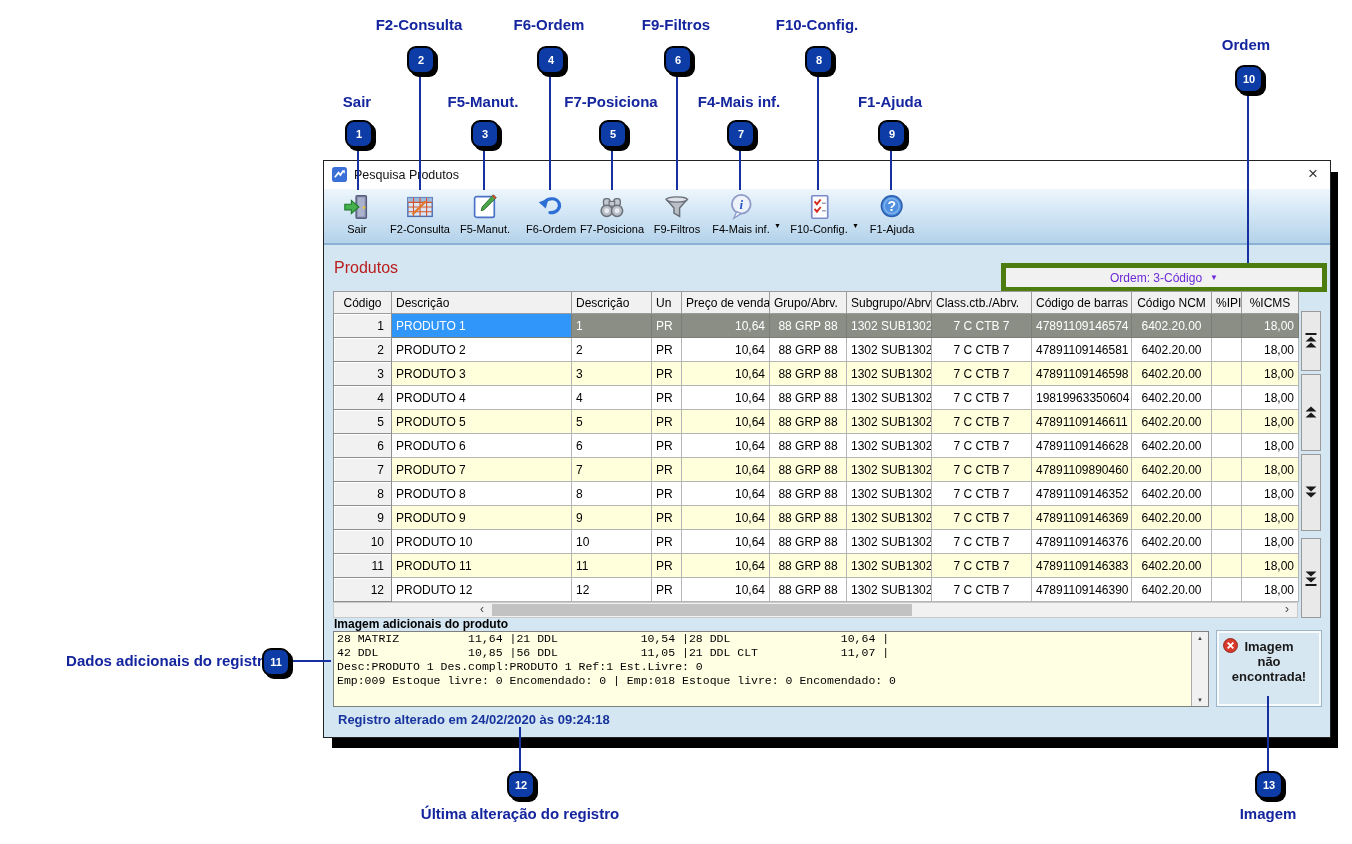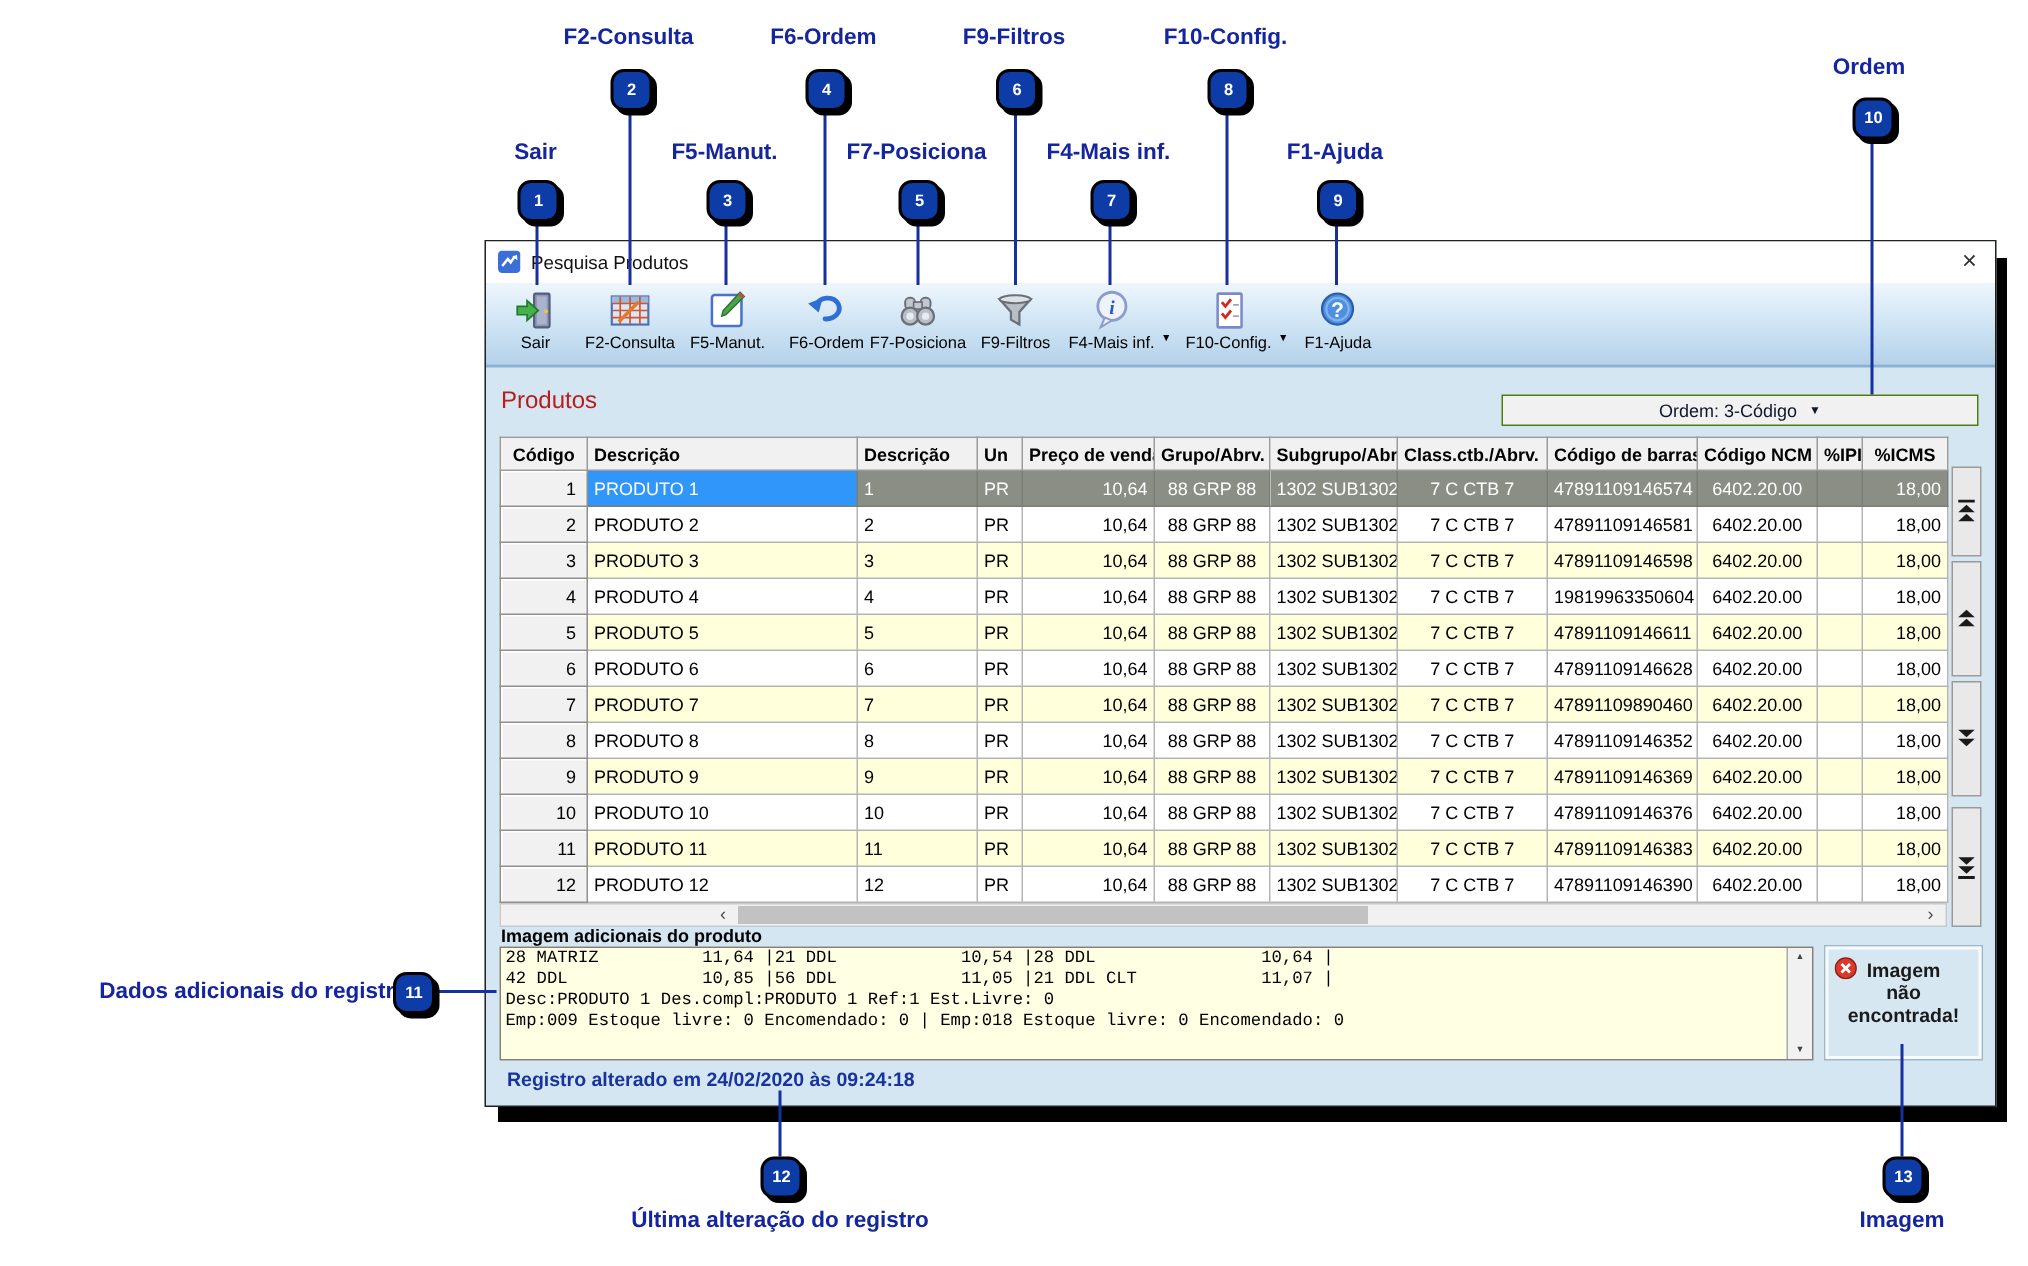--- a/index.html
+++ b/index.html
@@ -24,28 +24,28 @@
   .toolbar{position:absolute;left:0;top:28px;width:100%;height:54px;
            background:linear-gradient(180deg,#eef6fc 0%,#d2e6f5 45%,#b4d2ea 100%);
            border-bottom:2px solid #8ab1d3;}
   .tbtn{position:absolute;top:3px;transform:translateX(-50%);text-align:center;cursor:pointer;}
   .tbtn .ticon{display:block;height:31px;}
   .tbtn .tlabel{display:block;font-size:11px;color:#000;margin-top:0px;white-space:nowrap;}
   .ddarrow{position:absolute;top:33px;font-size:7px;color:#000;cursor:pointer;}
 
   .produtos-h{position:absolute;left:10px;top:98px;font-size:16px;color:#b91c1c;}
   .order-box{position:absolute;left:677px;top:102px;width:316px;height:19px;background:#f1f1f1;
-             border:1px solid #4d7c0f;font-size:12px;color:#0f172a;display:flex;align-items:center;justify-content:center;gap:8px;cursor:pointer;}
+             border:5px solid #4d7c0f;font-size:12px;color:#6d28d9;display:flex;align-items:center;justify-content:center;gap:8px;cursor:pointer;}
   .order-box .oarr{font-size:8px;}
 
   
   .grid{position:absolute;left:9px;top:130px;width:965px;border-collapse:collapse;table-layout:fixed;
         font-size:12px;background:#fff;border:1px solid #808080;}
   .grid th,.grid td{border:1px solid #b5b5b5;height:23px;padding:0 4px;overflow:hidden;white-space:nowrap;}
-  .grid thead th{background:#f1f1f1;border:1px solid #9c9c9c;font-weight:bold;color:#000;height:21px;text-align:left;margin-top:41px;}
+  .grid thead th{background:#f1f1f1;border:1px solid #9c9c9c;font-weight:normal;color:#000;height:21px;text-align:left;margin-top:41px;}
   .grid thead th.hc0,.grid thead th.hc4,.grid thead th.hc8,.grid thead th.hc9,.grid thead th.hc10,.grid thead th.hc11{text-align:center;}
   .grid tbody th{background:#f1f1f1;border:1px solid #8f8f8f;box-shadow:inset 1px 1px 0 #fff;font-weight:normal;text-align:right;padding-right:7px;}
   .grid td.c4,.grid td.c8,.grid td.c10,.grid td.c11{text-align:right;}
   .grid td.c5,.grid td.c6,.grid td.c7,.grid td.c9{text-align:center;}
   .grid tr.alt td{background:#ffffdc;}
   .grid tr.sel td{background:#8a8e85;color:#fff;border-color:#7a7e76;}
   .grid tr.sel td.c1{background:#3096fa;}
 
   .hscroll{position:absolute;left:9px;top:441px;width:965px;height:16px;background:#f1f1f1;border:1px solid #c9c9c9;box-sizing:border-box;}
   .hs-left{position:absolute;left:140px;top:0;width:16px;height:14px;text-align:center;font-size:12px;color:#444;line-height:13px;cursor:pointer;}

